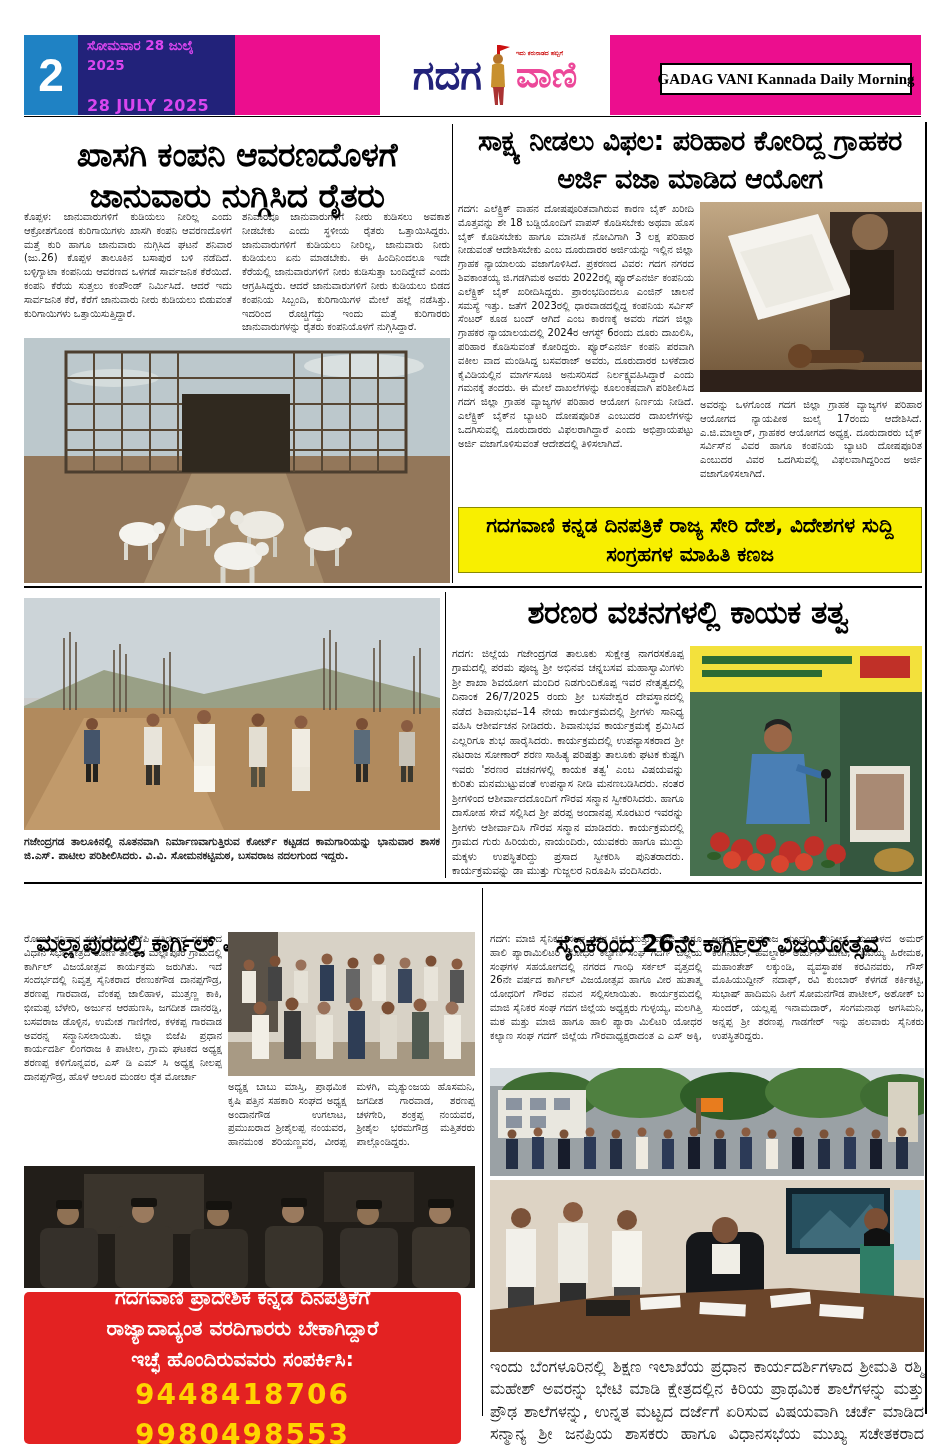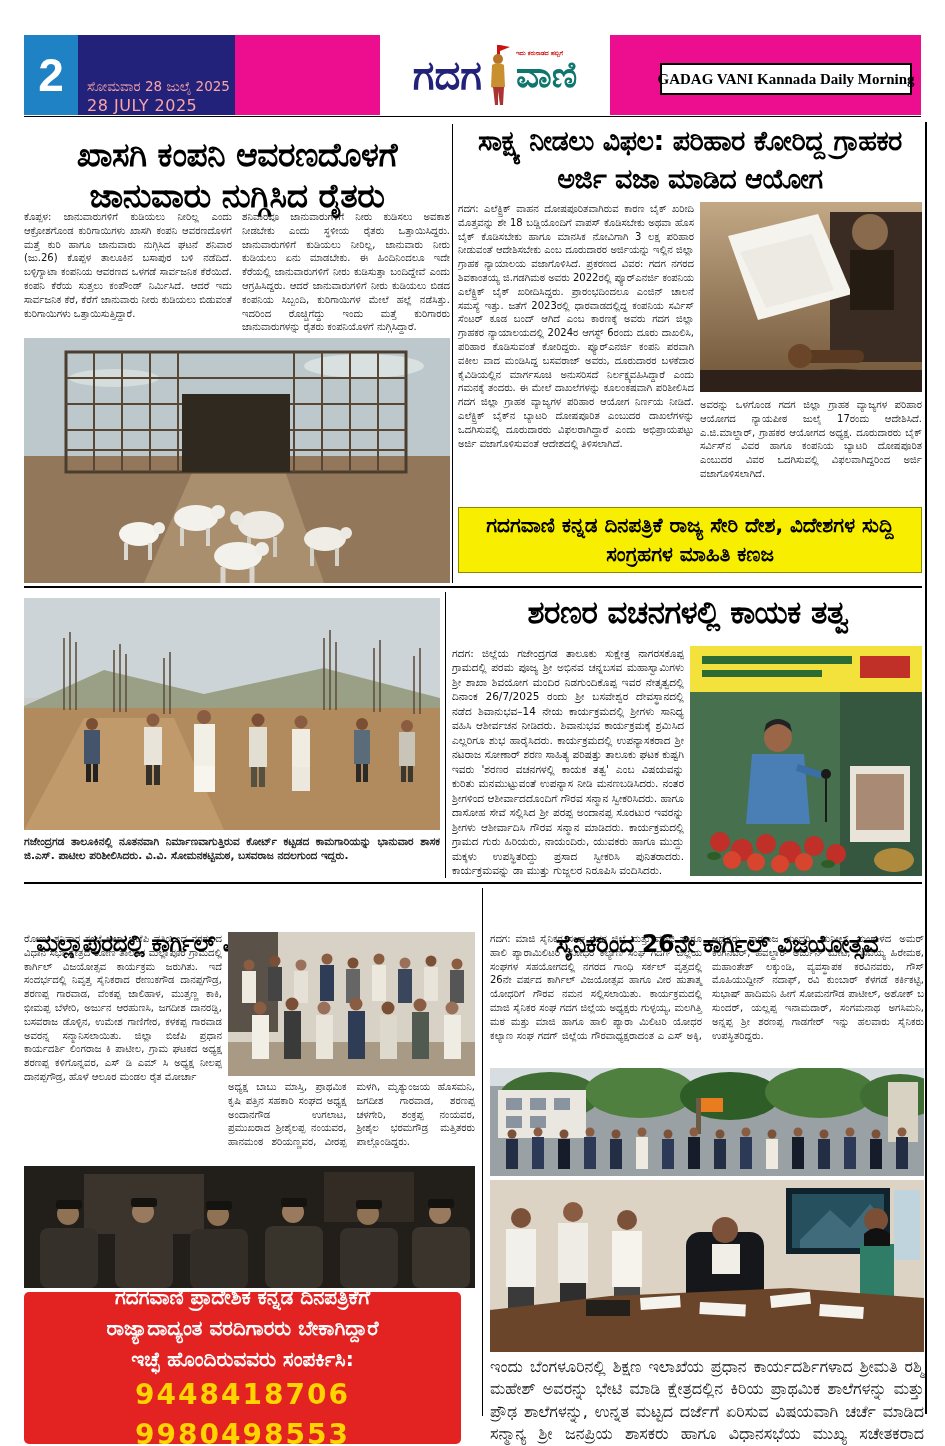--- a/index.html
+++ b/index.html
@@ -3,27 +3,27 @@
 <meta charset="utf-8">
 <style>
   html,body{margin:0;padding:0;background:#ffffff;}
   .page{position:relative;width:945px;height:1446px;margin:0 auto;background:#fff;overflow:hidden;
         font-family:"Liberation Sans",sans-serif;color:#000;}
   .abs{position:absolute;}
   .k{font-family:"DejaVu Sans","Liberation Sans",sans-serif;}
   .rule{background:#000;}
   
   .pgnum{background:#1f82c4;color:#fff;font-weight:bold;font-size:46px;display:flex;align-items:center;justify-content:center;}
-  .datebox{background:#22227a;color:#fca5a5;font-weight:normal;display:flex;flex-direction:column;justify-content:flex-end;padding-left:9px;box-sizing:border-box;}
+  .datebox{background:#22227a;color:#d946ef;font-weight:bold;display:flex;flex-direction:column;justify-content:space-between;padding-left:9px;box-sizing:border-box;}
   .dl1{font-size:13.5px;line-height:1.5;}
   .dl2{font-size:16px;letter-spacing:.5px;}
   .magenta{background:#ec0e8e;}
   .logopanel{background:#fff;display:flex;align-items:center;justify-content:center;gap:4px;margin-left:45px;}
   .logo1{color:#22227a;font-weight:bold;font-size:40px;line-height:1;}
-  .logo2{color:#0f766e;font-weight:bold;font-size:36px;line-height:1;}
+  .logo2{color:#ec4899;font-weight:bold;font-size:36px;line-height:1;}
   .logotag{color:#cc1111;font-size:6px;font-weight:bold;position:absolute;}
   .masthead{background:#fff;border:2px solid #000;display:flex;align-items:center;justify-content:center;
             font-family:"Liberation Serif",serif;font-weight:bold;font-size:15px;white-space:nowrap;}
   
   .headline{font-weight:bold;text-align:center;letter-spacing:-.5px;}
   .h1a{font-size:33px;line-height:1.23;}
   .h1b{font-size:27px;line-height:1.4;}
   .h2a{font-size:31px;line-height:1.3;}
   .h3{font-size:22px;line-height:1.5;text-align:center;margin-top:36px;}
   .body-txt{font-size:10px;line-height:1.38;text-align:justify;color:#111;}

